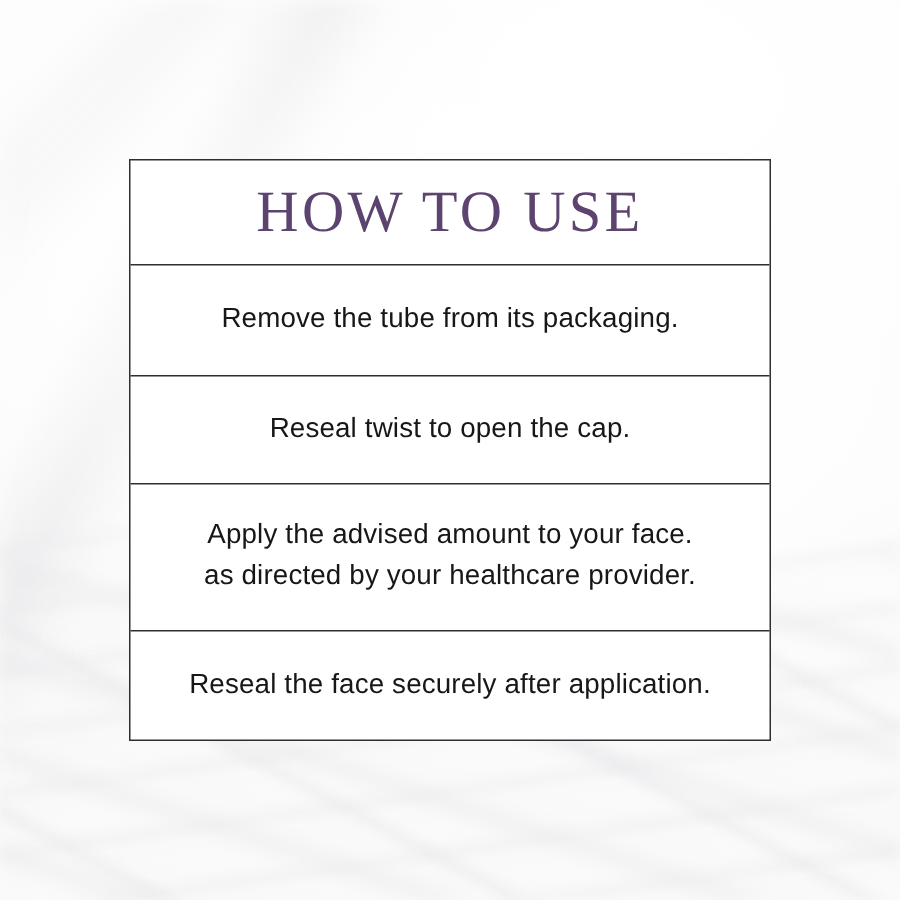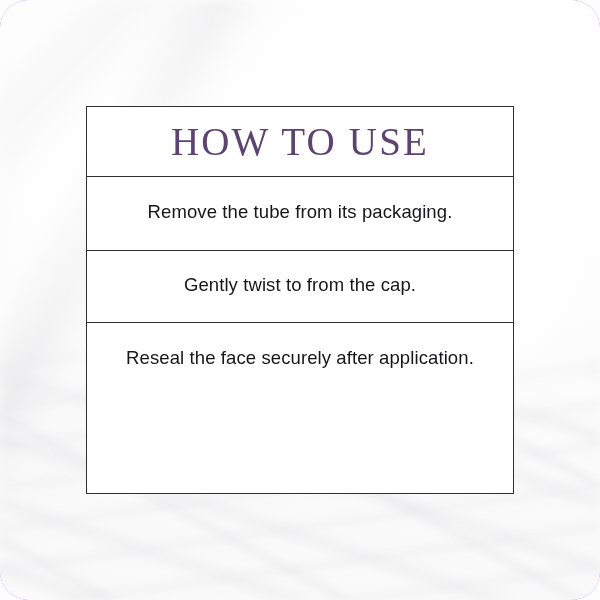--- a/index.html
+++ b/index.html
@@ -15,21 +15,20 @@
     background: #fdfdfd;
   }
 
   
   #canvas {
     position: relative;
     width: 600px;
     height: 600px;
     background: #8b5cf6;
     overflow: hidden;
-    border-radius: 28px;
   }
 
   
   .bg-layer {
     position: absolute;
     inset: 0;
     pointer-events: none;
   }
 
   
@@ -190,22 +189,26 @@
 
     <div class="card-header">
       <div class="card-title">HOW TO USE</div>
     </div>
 
     <div class="step-row h-74">
       <div class="step-text">Remove the tube from its packaging.</div>
     </div>
 
     <div class="step-row h-72">
-      <div class="step-text">Gently twist to from the cap.</div>
-    </div>
-
+      <div class="step-text">Reseal twist to open the cap.</div>
+    </div>
+
+    <div class="step-row h-98">
+      <div class="step-text two-line">Apply the advised amount to your face.
+as directed by your healthcare provider.</div>
+    </div>
 
     <div class="step-row h-74">
       <div class="step-text">Reseal the face securely after application.</div>
     </div>
 
   </div>
 </div>
 
 </body></html>

